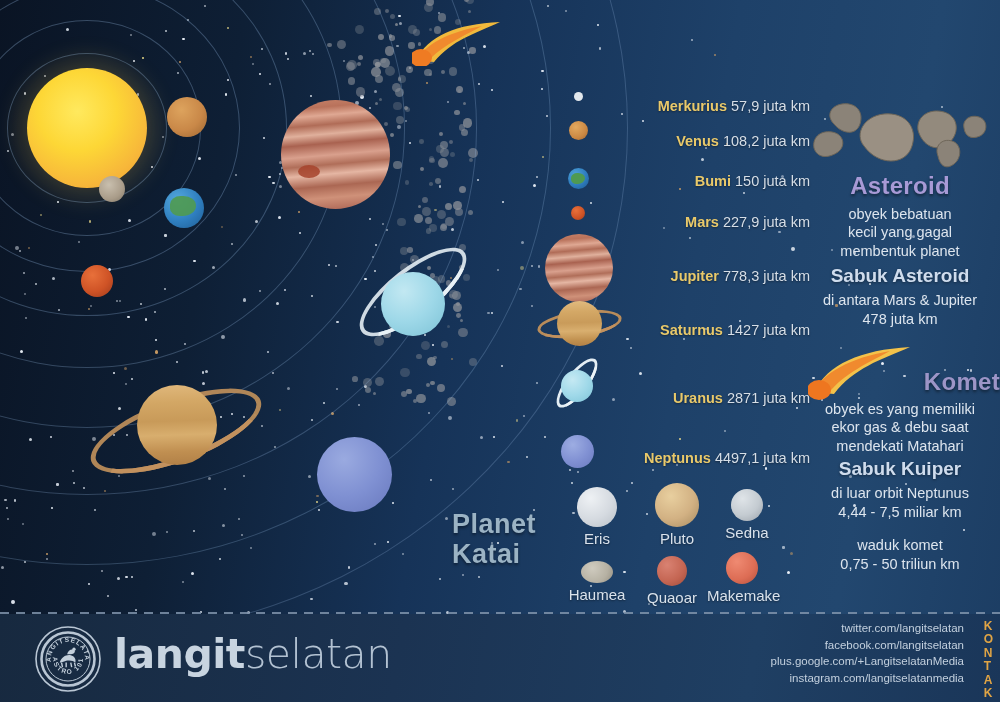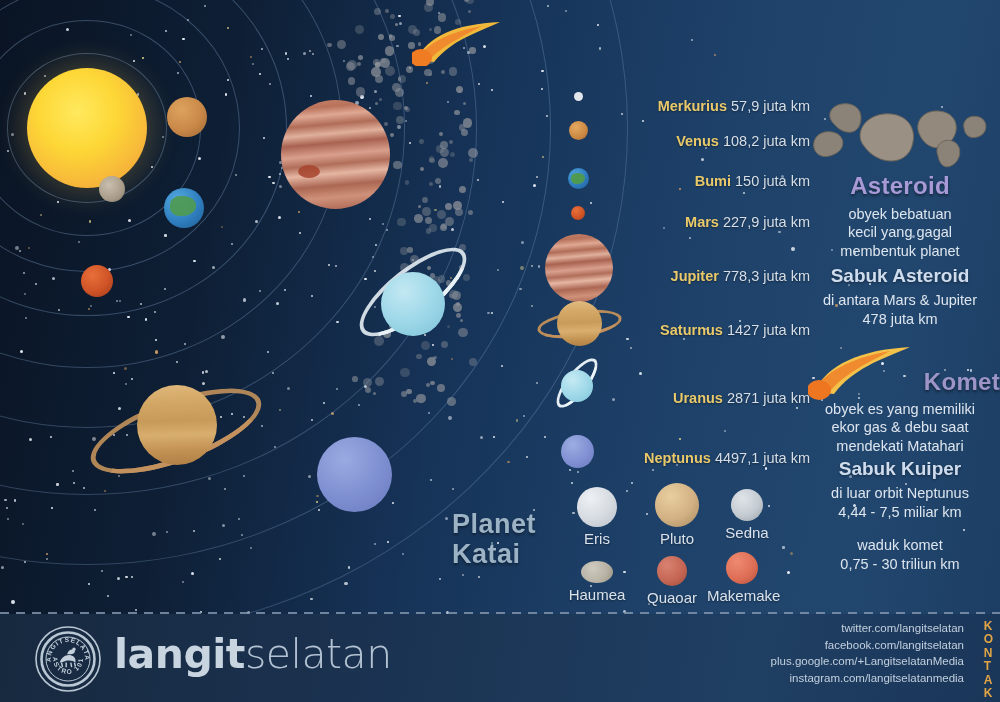--- a/index.html
+++ b/index.html
@@ -774,21 +774,21 @@
   </div>
 
   <div class="rcol" style="top:458px;">
     <div class="r-h2">Sabuk Kuiper</div>
     <div class="r-sub" style="margin-top:3px;">di luar orbit Neptunus</div>
     <div class="r-sub">4,44 - 7,5 miliar km</div>
   </div>
 
   <div class="rcol" style="top:533px;">
     <div class="r-sub" style="margin-top:3px;">waduk komet</div>
-    <div class="r-sub">0,75 - 30 triliun km</div>
+    <div class="r-sub">0,75 - 50 triliun km</div>
   </div>
 
   <div id="katai-title">
     <div>Planet</div>
     <div>Katai</div>
   </div>
   <div id="dwarf-grid">
       <div class="dwarf" style="left:562px;top:487px;">
         <span class="dball" style="width:40px;height:40px;background:radial-gradient(circle at 34% 28%, #eef1f4 0%, #d5dae0 55%, #b9c0c8 100%);border-radius:50%;"></span>
         <span class="dname">Eris</span>

